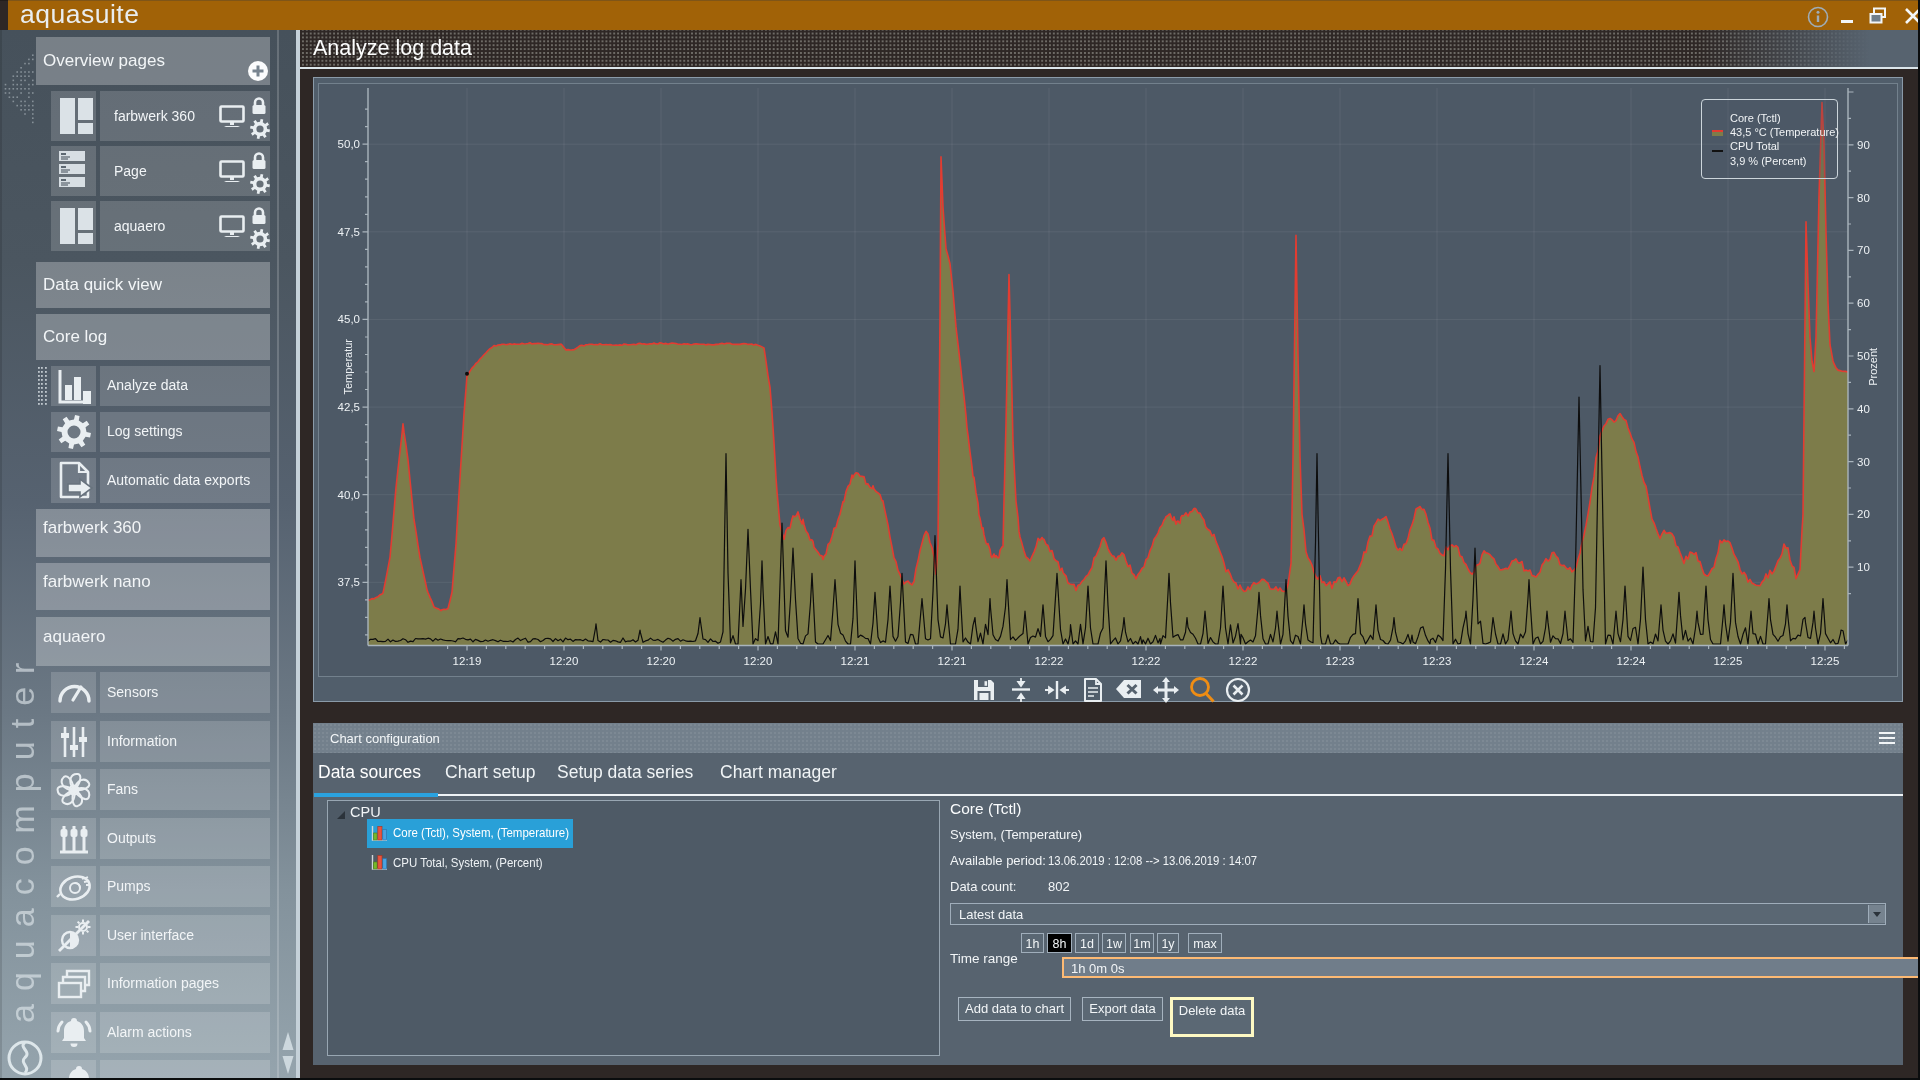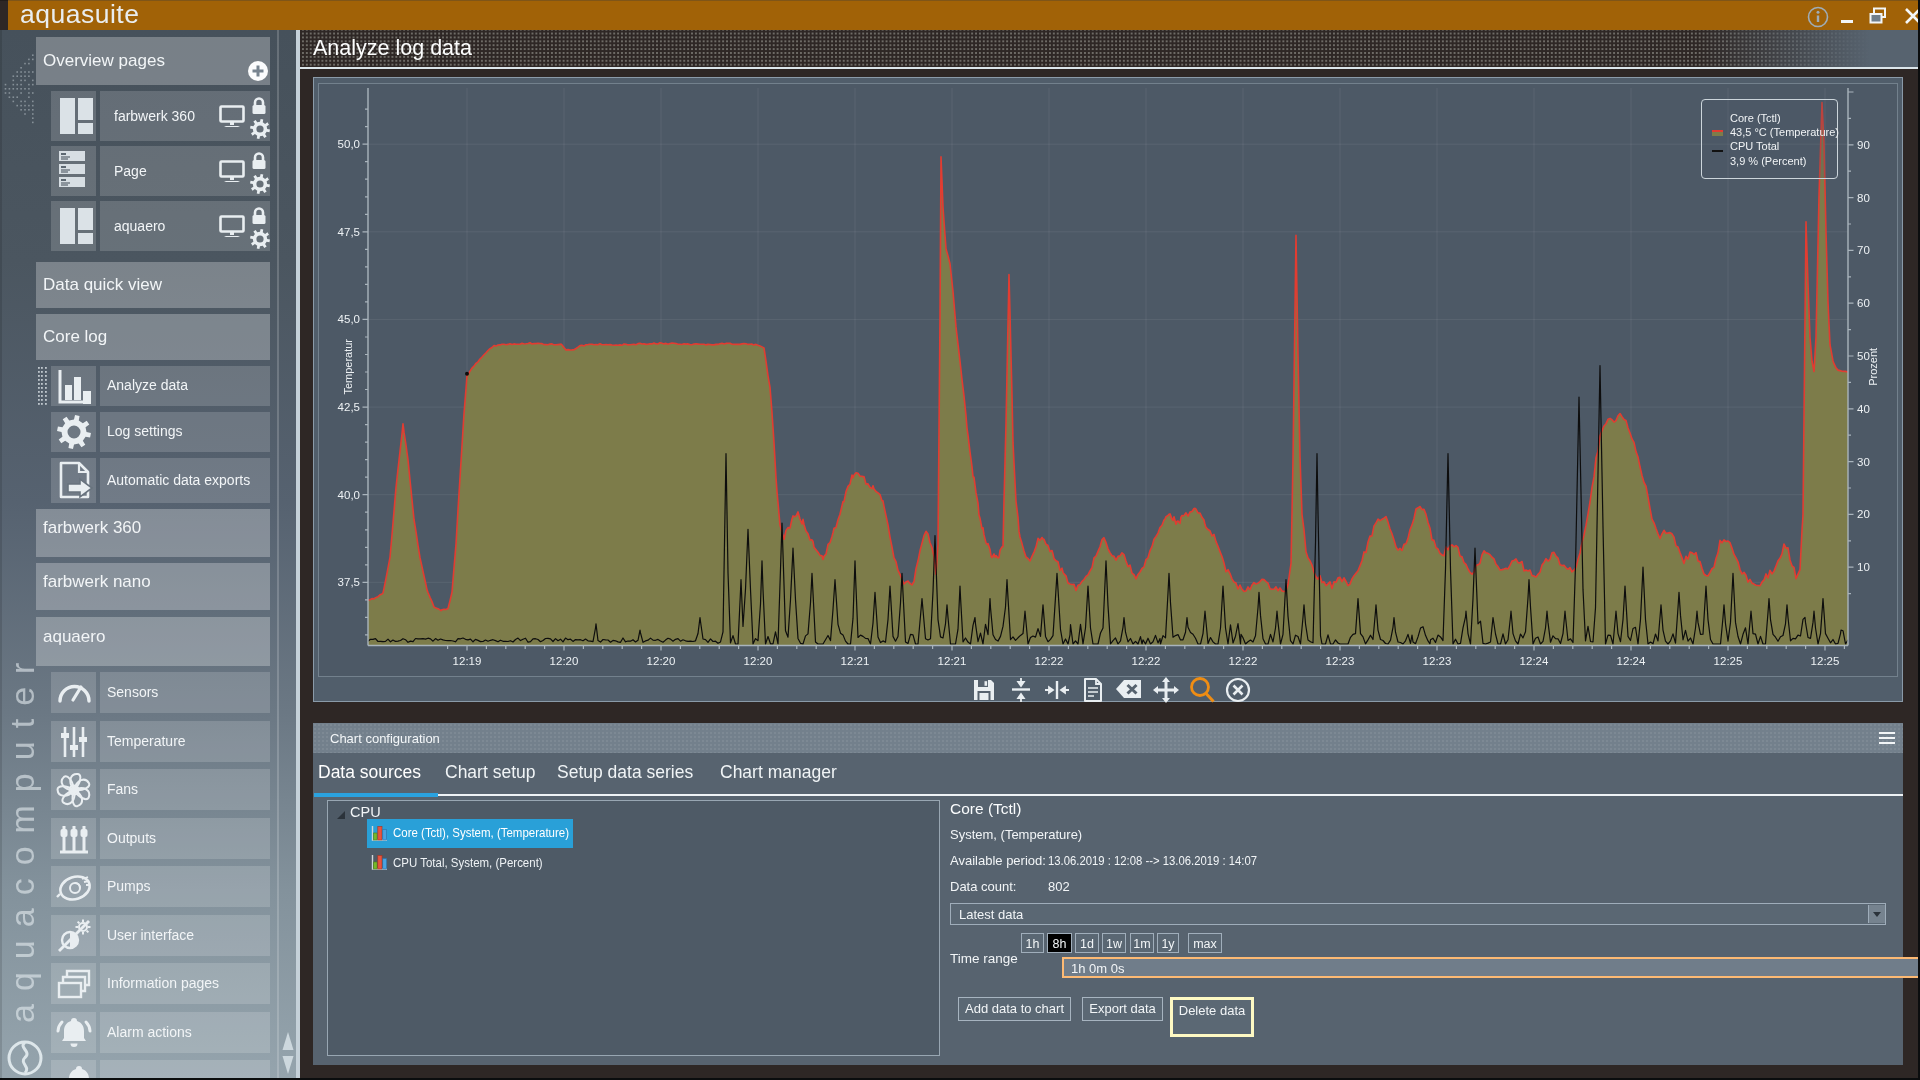--- a/index.html
+++ b/index.html
@@ -239,21 +239,21 @@
         </svg></div>
       <div style="position:absolute;left:107px;top:654px;font-size:14px;color:#f2f5f7;white-space:nowrap;">Sensors</div>
       <div style="position:absolute;left:51px;top:690.5px;width:45px;height:41px;background:rgba(255,255,255,0.16)"></div>
       <div style="position:absolute;left:100px;top:690.5px;width:170px;height:41px;background:rgba(255,255,255,0.16)"></div>
       <div style="position:absolute;left:51px;top:688.5px;width:46px;height:46px;overflow:hidden"><svg width="46" height="46" viewBox="0 0 46 46">
           <path d="M14 8 V38 M23 8 V38 M32 8 V38" stroke="#e9eef1" stroke-width="2.6"></path>
           <rect x="10" y="14" width="8" height="5" fill="#e9eef1"></rect>
           <rect x="19" y="26" width="8" height="5" fill="#e9eef1"></rect>
           <rect x="28" y="18" width="8" height="5" fill="#e9eef1"></rect>
         </svg></div>
-      <div style="position:absolute;left:107px;top:702.5px;font-size:14px;color:#f2f5f7;white-space:nowrap;">Temperature</div>
+      <div style="position:absolute;left:107px;top:702.5px;font-size:14px;color:#f2f5f7;white-space:nowrap;">Information</div>
       <div style="position:absolute;left:51px;top:739px;width:45px;height:41px;background:rgba(255,255,255,0.16)"></div>
       <div style="position:absolute;left:100px;top:739px;width:170px;height:41px;background:rgba(255,255,255,0.16)"></div>
       <div style="position:absolute;left:51px;top:737px;width:46px;height:46px;overflow:hidden"><svg width="46" height="46" viewBox="0 0 46 46">
           <path d="M23 23 C 16 14, 20 6, 27 7 C 31 8, 30 16, 23 23 Z" fill="none" stroke="#e9eef1" stroke-width="2" transform="rotate(0.0 23 23)"></path>
           <path d="M23 23 C 16 14, 20 6, 27 7 C 31 8, 30 16, 23 23 Z" fill="none" stroke="#e9eef1" stroke-width="2" transform="rotate(51.4 23 23)"></path>
           <path d="M23 23 C 16 14, 20 6, 27 7 C 31 8, 30 16, 23 23 Z" fill="none" stroke="#e9eef1" stroke-width="2" transform="rotate(102.9 23 23)"></path>
           <path d="M23 23 C 16 14, 20 6, 27 7 C 31 8, 30 16, 23 23 Z" fill="none" stroke="#e9eef1" stroke-width="2" transform="rotate(154.3 23 23)"></path>
           <path d="M23 23 C 16 14, 20 6, 27 7 C 31 8, 30 16, 23 23 Z" fill="none" stroke="#e9eef1" stroke-width="2" transform="rotate(205.7 23 23)"></path>
           <path d="M23 23 C 16 14, 20 6, 27 7 C 31 8, 30 16, 23 23 Z" fill="none" stroke="#e9eef1" stroke-width="2" transform="rotate(257.1 23 23)"></path>
           <path d="M23 23 C 16 14, 20 6, 27 7 C 31 8, 30 16, 23 23 Z" fill="none" stroke="#e9eef1" stroke-width="2" transform="rotate(308.6 23 23)"></path>

